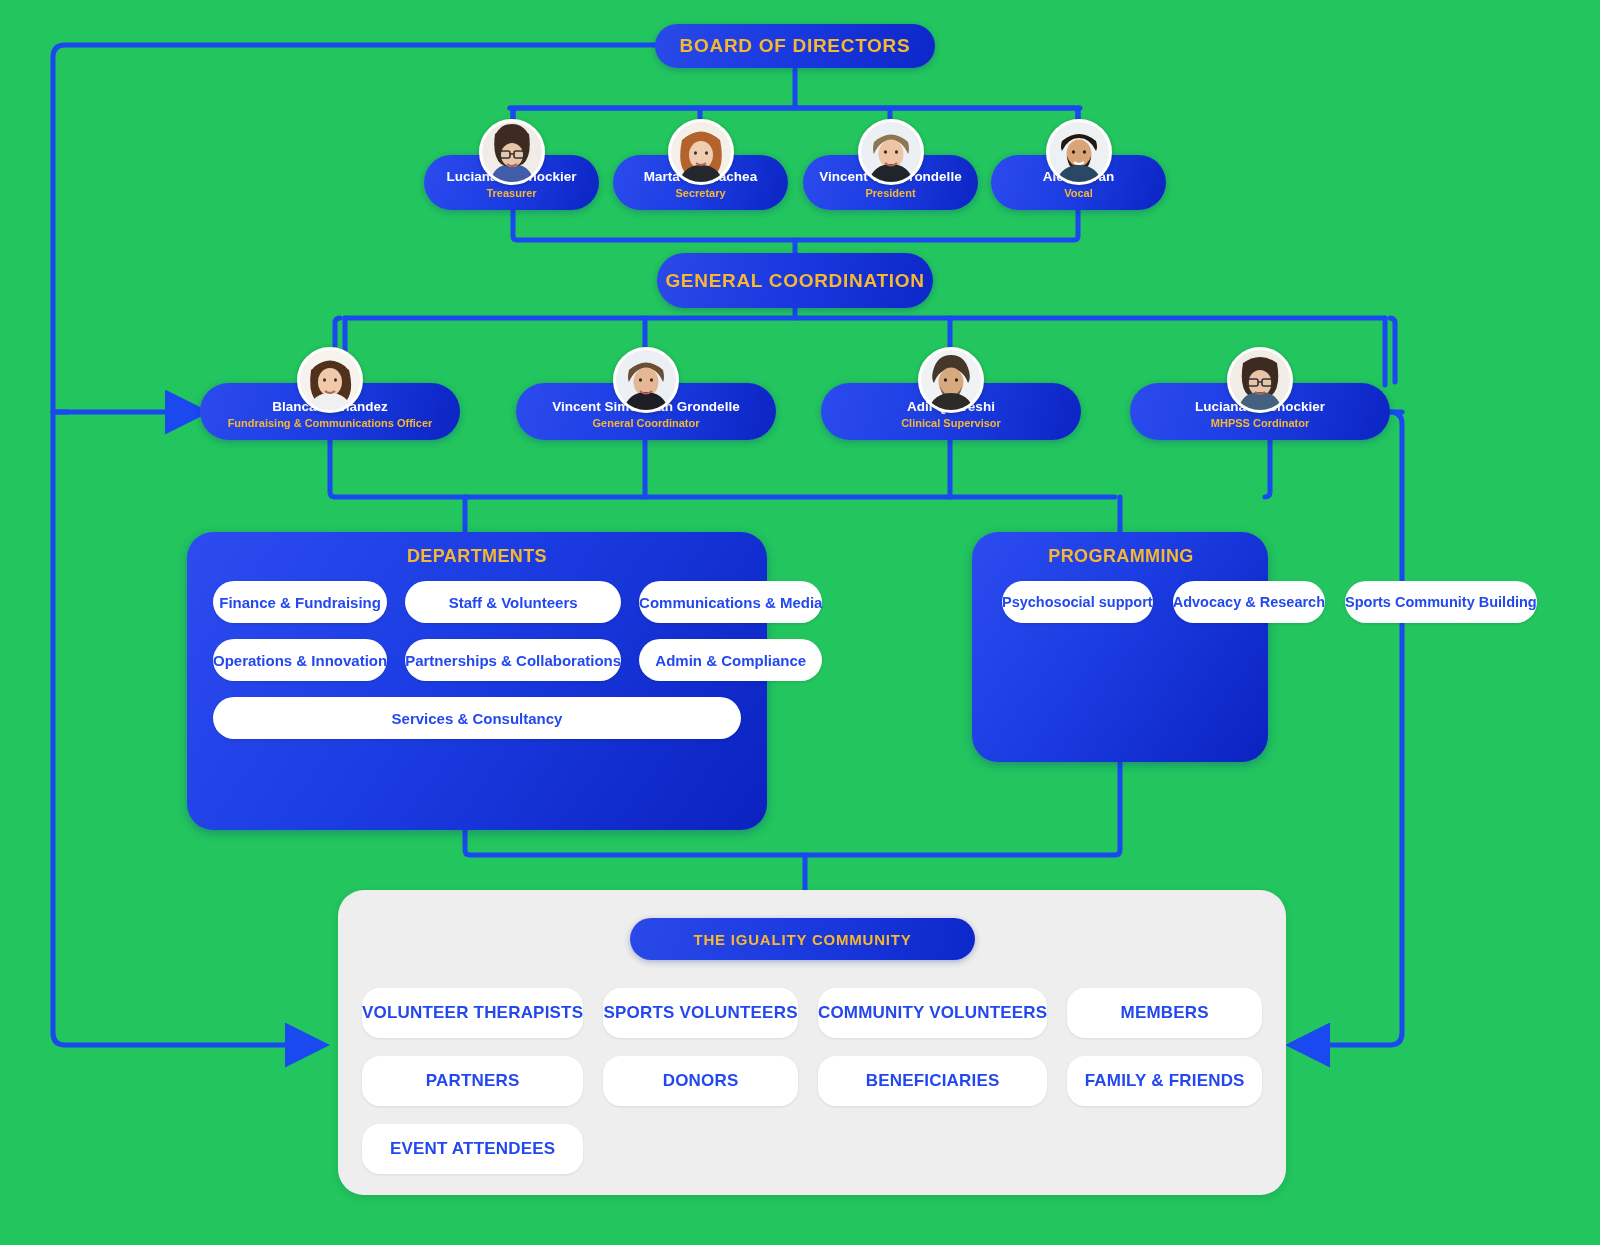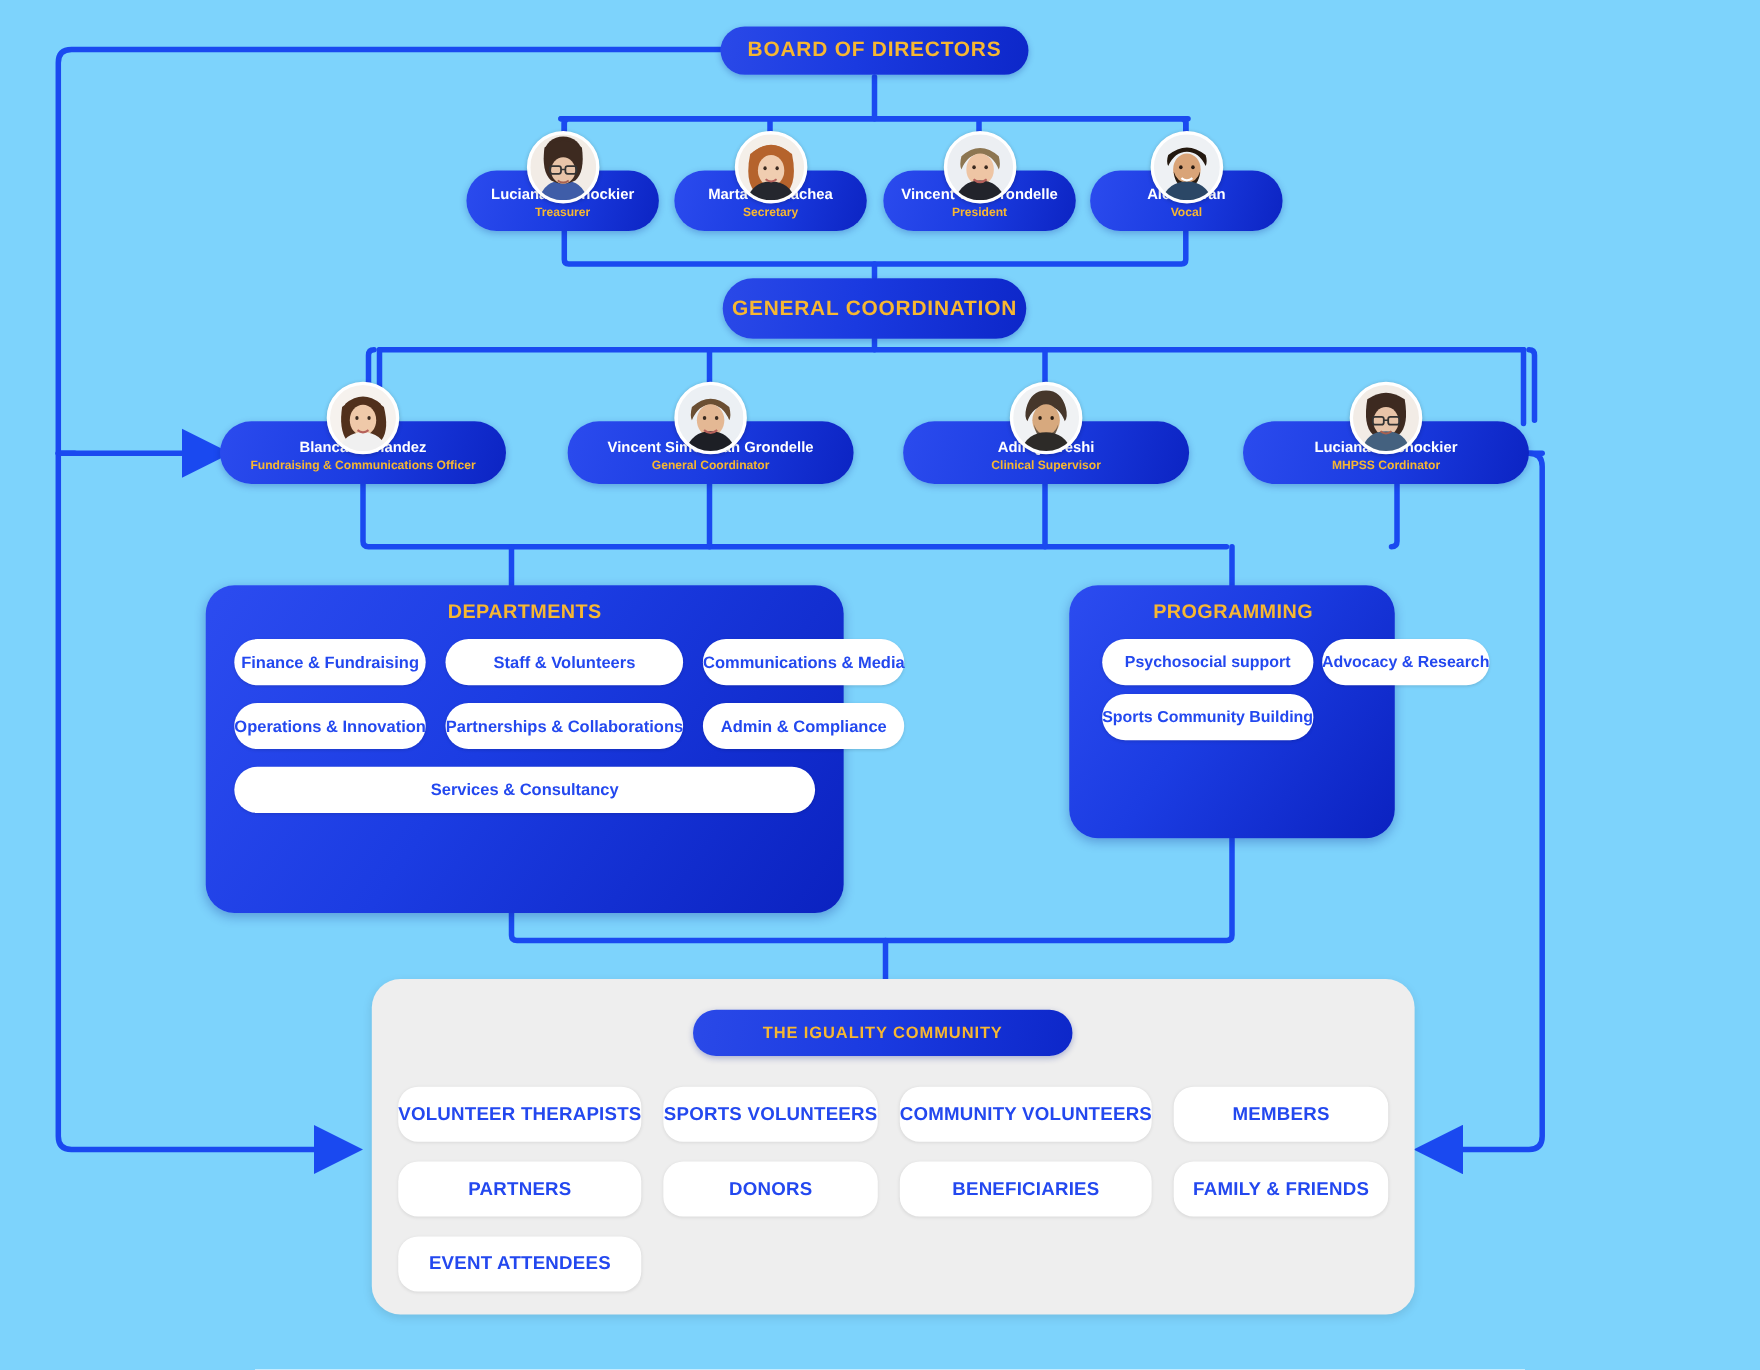--- a/index.html
+++ b/index.html
@@ -1,18 +1,18 @@
 <!DOCTYPE html>
 <html><head>
 <meta charset="utf-8">
 <title>Organizational Chart</title>
 <style>
   html,body{margin:0;padding:0;background:#ffffff;}
   body{font-family:"Liberation Sans","DejaVu Sans",sans-serif;}
-  #stage{position:relative;width:1600px;height:1245px;overflow:hidden;background:#7dd3fc;text-decoration:underline;}
+  #stage{position:relative;width:1600px;height:1245px;overflow:hidden;background:#22c55e;text-decoration:underline;}
   #wires{position:absolute;left:0;top:0;width:1600px;height:1245px;pointer-events:none;}
 
   
   .pill{
     position:absolute;
     display:flex;align-items:center;justify-content:center;
     border-radius:999px;
     background:linear-gradient(100deg,#2a49e8 0%,#1a3ae0 45%,#0d27c9 100%);
     color:#ffffff;
     box-shadow:0 2px 6px rgba(10,30,140,.28);
@@ -64,21 +64,21 @@
   .chip{
     background:#ffffff;border-radius:999px;
     color:#2348ef;font-size:15px;font-weight:700;
     display:flex;align-items:center;justify-content:center;
     height:42px;box-sizing:border-box;
     box-shadow:0 1px 3px rgba(0,0,0,.13);
     white-space:nowrap;
   }
   .grid2{display:grid;grid-template-columns:1fr 1fr 1fr;gap:16px 18px;}
   .grid1{display:grid;grid-template-columns:1fr;gap:16px;margin-top:16px;}
-  .col1{display:grid;grid-template-columns:1fr 1fr;gap:8px;}
+  .col1{display:grid;grid-template-columns:1fr 1fr 1fr;gap:20px;}
 
   
   #community{
     position:absolute;left:338px;top:890px;width:948px;height:305px;
     background:#eeeeee;border-radius:26px;box-sizing:border-box;z-index:2;
     box-shadow:0 3px 9px rgba(0,0,0,.10);
   }
   #community-title{
     position:absolute;left:292px;top:28px;width:345px;height:42px;
     border-radius:999px;

